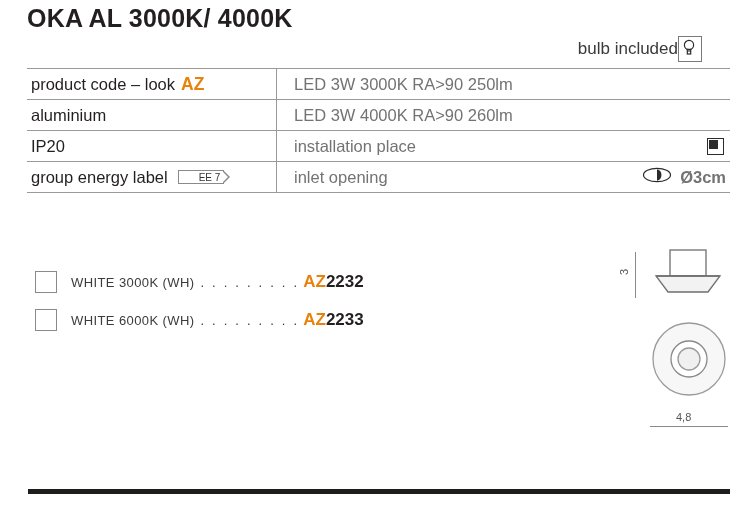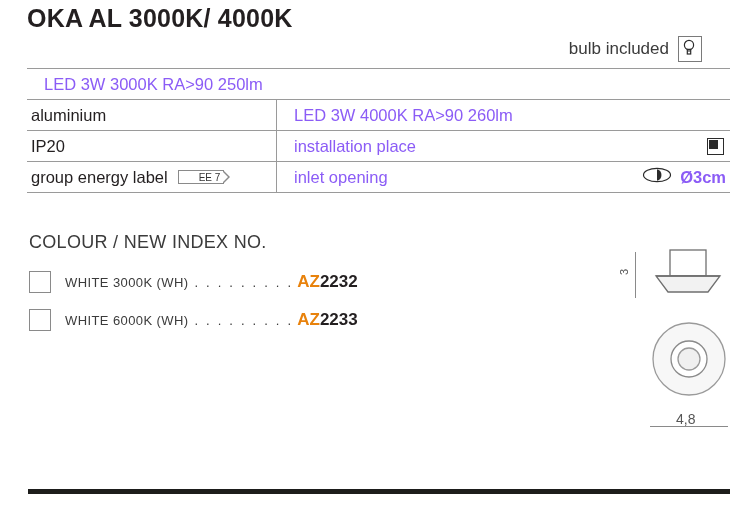--- a/index.html
+++ b/index.html
@@ -35,21 +35,20 @@
     white-space: nowrap;
   }
 
   
   .bulb-row {
     position: absolute;
     right: 18px;
     top: 36px;
     display: flex;
     align-items: center;
-    gap: 9px;
   }
   .bulb-text {
     font-size: 17px;
     color: #3b3b3b;
   }
   .bulb-icon {
     width: 22px;
     height: 24px;
     border: 1px solid #7a7a7a;
     position: relative;
@@ -83,21 +82,21 @@
   }
   .spec-right {
     flex: 1;
     height: 100%;
     display: flex;
     align-items: center;
     padding-left: 17px;
     padding-right: 4px;
     box-sizing: border-box;
     font-size: 16.5px;
-    color: #8b5cf6;
+    color: #737373;
     justify-content: space-between;
   }
   .az-orange {
     color: #e8820c;
     font-weight: bold;
     font-size: 17.5px;
     margin-left: 6px;
   }
   .ee-badge {
     display: inline-flex;
@@ -155,21 +154,21 @@
   .colour-title {
     position: absolute;
     left: 29px;
     top: 232px;
     font-size: 18px;
     color: #3b3b3b;
     letter-spacing: 0.3px;
   }
   .colour-list {
     position: absolute;
-    left: 29px;
+    left: 35px;
     top: 266px;
   }
   .colour-item {
     display: flex;
     align-items: center;
     height: 32px;
     margin-bottom: 6px;
   }
   .checkbox {
     width: 22px; height: 22px;
@@ -246,21 +245,21 @@
   .dim-h-line {
     position: absolute;
     left: 0; top: 14px;
     width: 78px; height: 1px;
     background: #8a8a8a;
   }
   .dim-h-label {
     position: absolute;
     left: 26px;
     top: -1px;
-    font-size: 14px;
+    font-size: 11px;
     color: #555;
   }
 
   
   .bottom-bar {
     position: absolute;
     left: 28px;
     top: 489px;
     width: 702px;
     height: 5px;
@@ -289,20 +288,24 @@
         <circle cx="10" cy="8" r="4.6" fill="none" stroke="#2b2b2b" stroke-width="1.2"></circle>
         <rect x="8.3" y="12.4" width="3.4" height="4.6" fill="none" stroke="#2b2b2b" stroke-width="1.2"></rect>
         <line x1="8.3" y1="14" x2="11.7" y2="14" stroke="#2b2b2b" stroke-width="1"></line>
       </svg>
     </span>
   </div>
 
   <div class="spec-table">
 
     <div class="spec-row">
+      <div class="spec-left">
+        <span>product code – look</span>
+        <span class="az-orange">AZ</span>
+      </div>
       <div class="spec-right">
         <span>LED 3W 3000K RA&gt;90 250lm</span>
       </div>
     </div>
 
     <div class="spec-row">
       <div class="spec-left">
         <span>aluminium</span>
       </div>
       <div class="spec-right">
@@ -338,21 +341,20 @@
               <path d="M15 2.2 A 6 6 0 0 1 15 13.8 Z" fill="#2b2b2b"></path>
             </svg>
           </span>
           <span class="diam-text">Ø3cm</span>
         </span>
       </div>
     </div>
 
   </div>
 
-  <div class="colour-title">COLOUR / NEW INDEX NO.</div>
 
   <div class="colour-list">
 
     <div class="colour-item">
       <span class="checkbox"></span>
       <span class="colour-name">WHITE 3000K (WH)</span>
       <span class="dots">. . . . . . . . .</span>
       <span class="code">
         <span class="pfx">AZ</span><span class="num">2232</span>
       </span>

